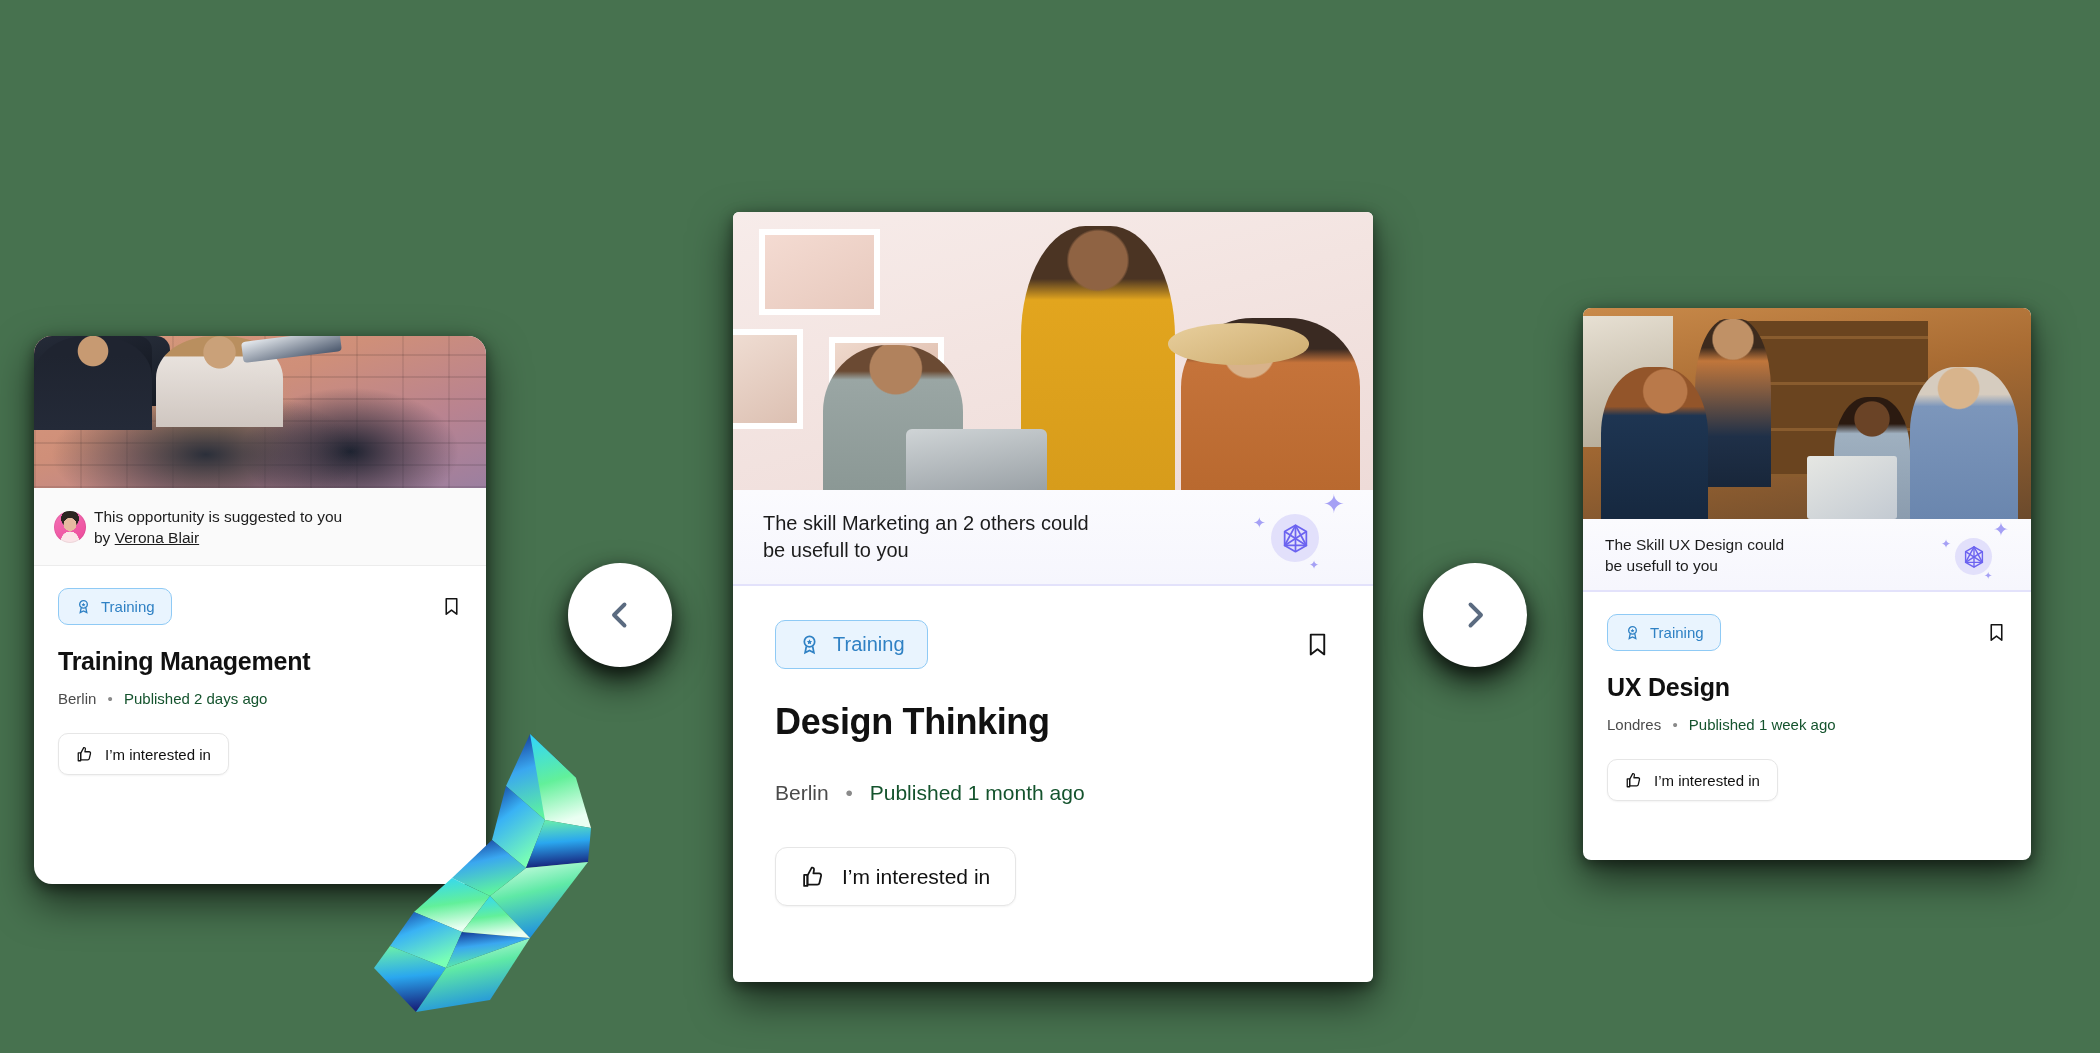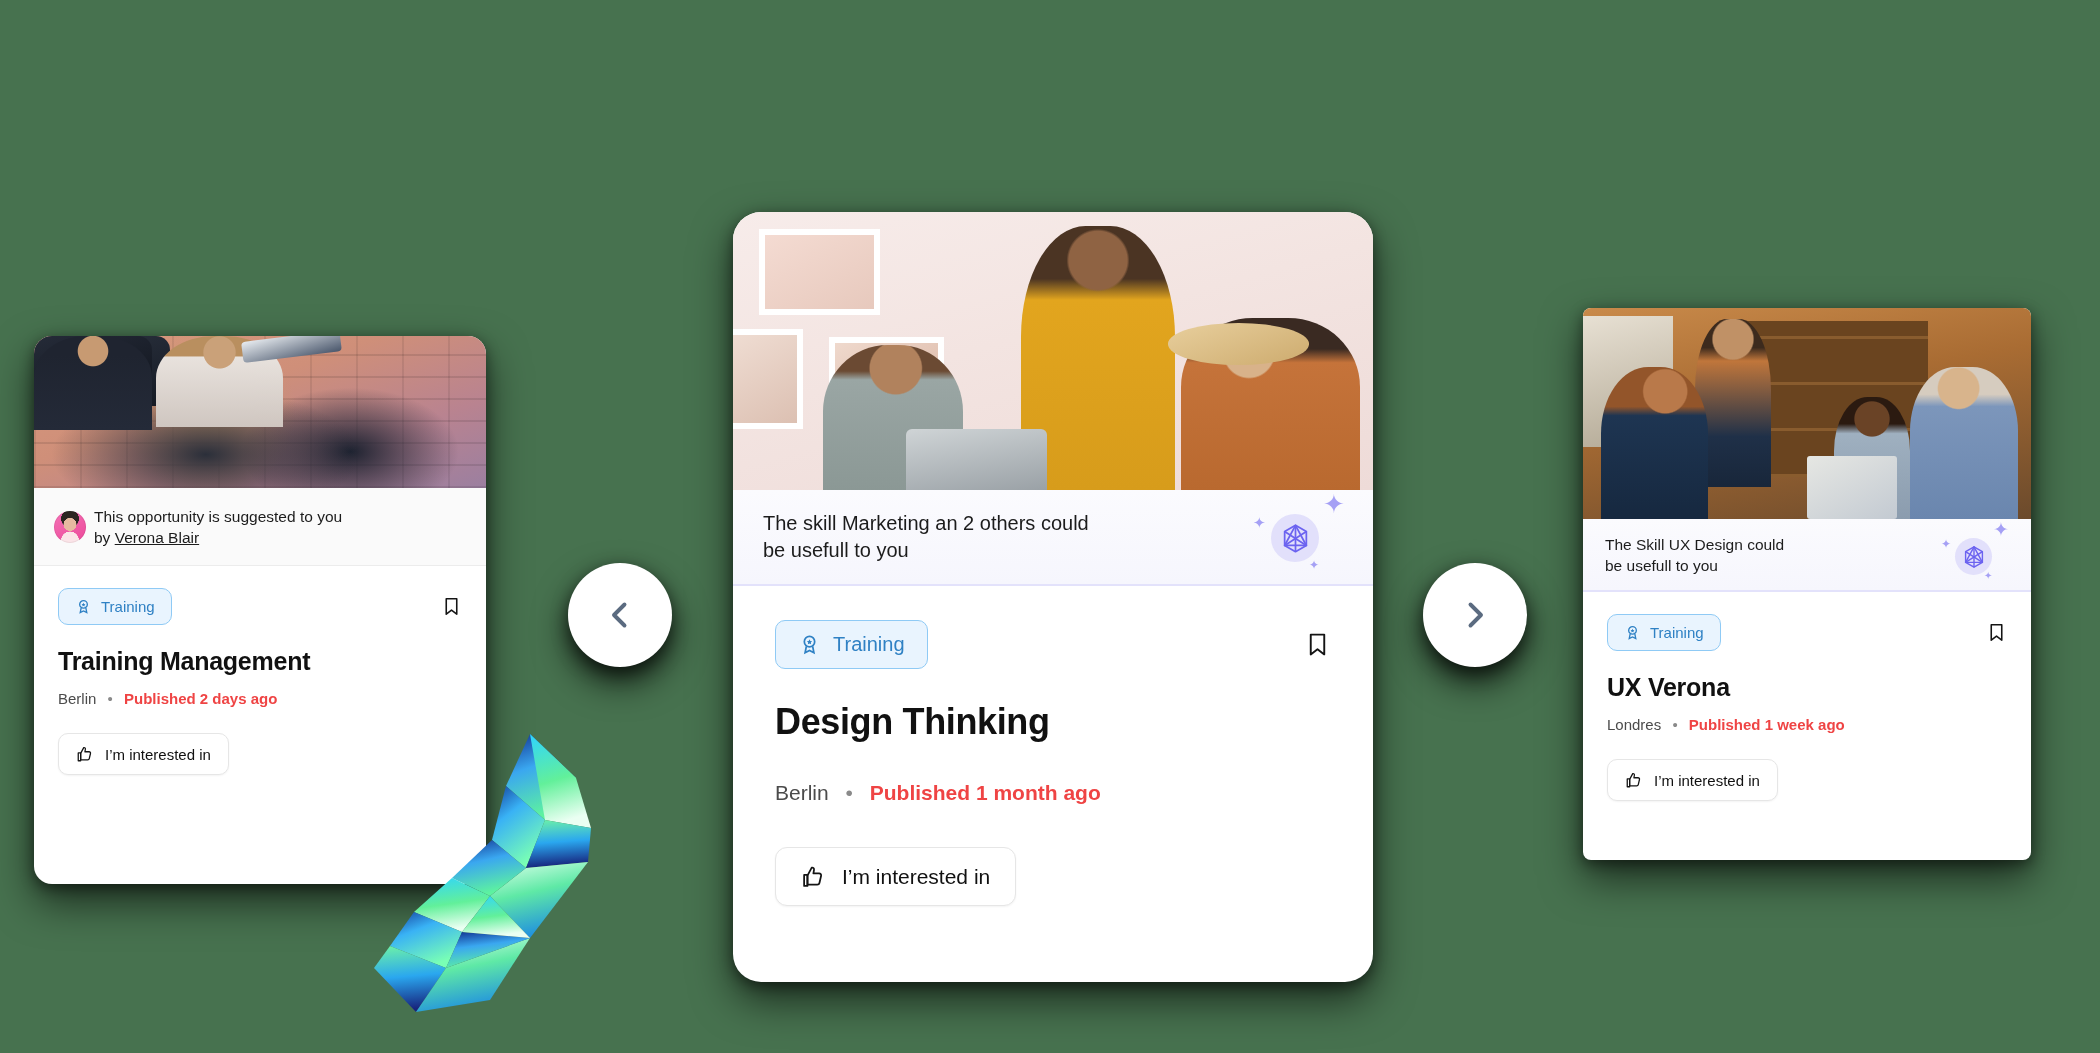--- a/index.html
+++ b/index.html
@@ -185,21 +185,21 @@
     border: 1px solid #8fcaf5;
     border-radius: 10px;
     color: #2f81c4;
     white-space: nowrap;
   }
   .pill svg { flex: none; }
 
   .title { color: #111111; font-weight: 700; letter-spacing: -0.01em; }
   .meta { color: #4b4b4b; }
   .meta .sep { color: #8a8a8a; }
-  .meta .pub { color: #ef4444; font-weight: bold; }
+  .meta .pub { color: #14532d; }
 
   .btn-interested {
     display: inline-flex; align-items: center;
     background: #ffffff;
     border: 1px solid #e6e6e6;
     border-radius: 10px;
     color: #111;
     box-shadow: 0 1px 2px rgba(0,0,0,0.05);
     cursor: pointer;
   }
@@ -317,21 +317,21 @@
     <polygon points="122,232 190,238 106,268" fill="url(#gA)"></polygon>
     <polygon points="150,196 190,238 122,232" fill="url(#gB)"></polygon>
   </svg>
 
   <div class="nav-arrow" style="left:568px; top:563px; width:104px; height:104px;">
     <svg width="36" height="36" viewBox="0 0 24 24" fill="none" stroke="#5b6b80" stroke-width="2.6" stroke-linecap="round" stroke-linejoin="round">
       <polyline points="15 5 8 12 15 19"></polyline>
     </svg>
   </div>
 
-  <div class="card" style="left:733px; top:212px; width:640px; height:770px; border-radius:28px;">
+  <div class="card" style="left:733px; top:212px; width:640px; height:770px; border-radius:6px;">
 
     <div class="photo photo-studio" style="height:278px;">
       <div class="frame1"></div>
       <div class="frame2"></div>
       <div class="frame3"></div>
       <div class="p-left"></div>
       <div class="p-mid"></div>
       <div class="p-right"></div>
       <div class="hat"></div>
       <div class="laptop"></div>
@@ -436,21 +436,21 @@
             <path d="M12 6.6l.85 1.72 1.9.28-1.38 1.34.33 1.89L12 10.94l-1.7.89.33-1.89-1.38-1.34 1.9-.28z" fill="#2f81c4" stroke="none"></path>
             <path d="M8.7 13.9L7.4 20.6l4.6-2.3 4.6 2.3-1.3-6.7"></path>
           </svg>
           <span>Training</span>
         </div>
         <svg class="bookmark" width="21" height="21" viewBox="0 0 24 24" fill="none" stroke="#141414" stroke-width="1.8" stroke-linejoin="round">
           <path d="M6 3.2h12v17.6l-6-4.6-6 4.6z"></path>
         </svg>
       </div>
 
-      <div class="title" style="font-size:25px; margin-top:22px;">UX Verona</div>
+      <div class="title" style="font-size:25px; margin-top:22px;">UX Design</div>
 
       <div class="meta" style="font-size:15px; margin-top:14px;">
         <span>Londres</span>
         <span class="sep" style="margin:0 7px;">•</span>
         <span class="pub">Published 1 week ago</span>
       </div>
 
       <button class="btn-interested" style="padding:11px 17px; gap:11px; font-size:15px; margin-top:26px; font-family:'Liberation Sans',sans-serif;">
         <svg width="18" height="18" viewBox="0 0 24 24" fill="none" stroke="#141414" stroke-width="1.7" stroke-linejoin="round">
           <path d="M3 10.5h3.2V21H3z"></path>

